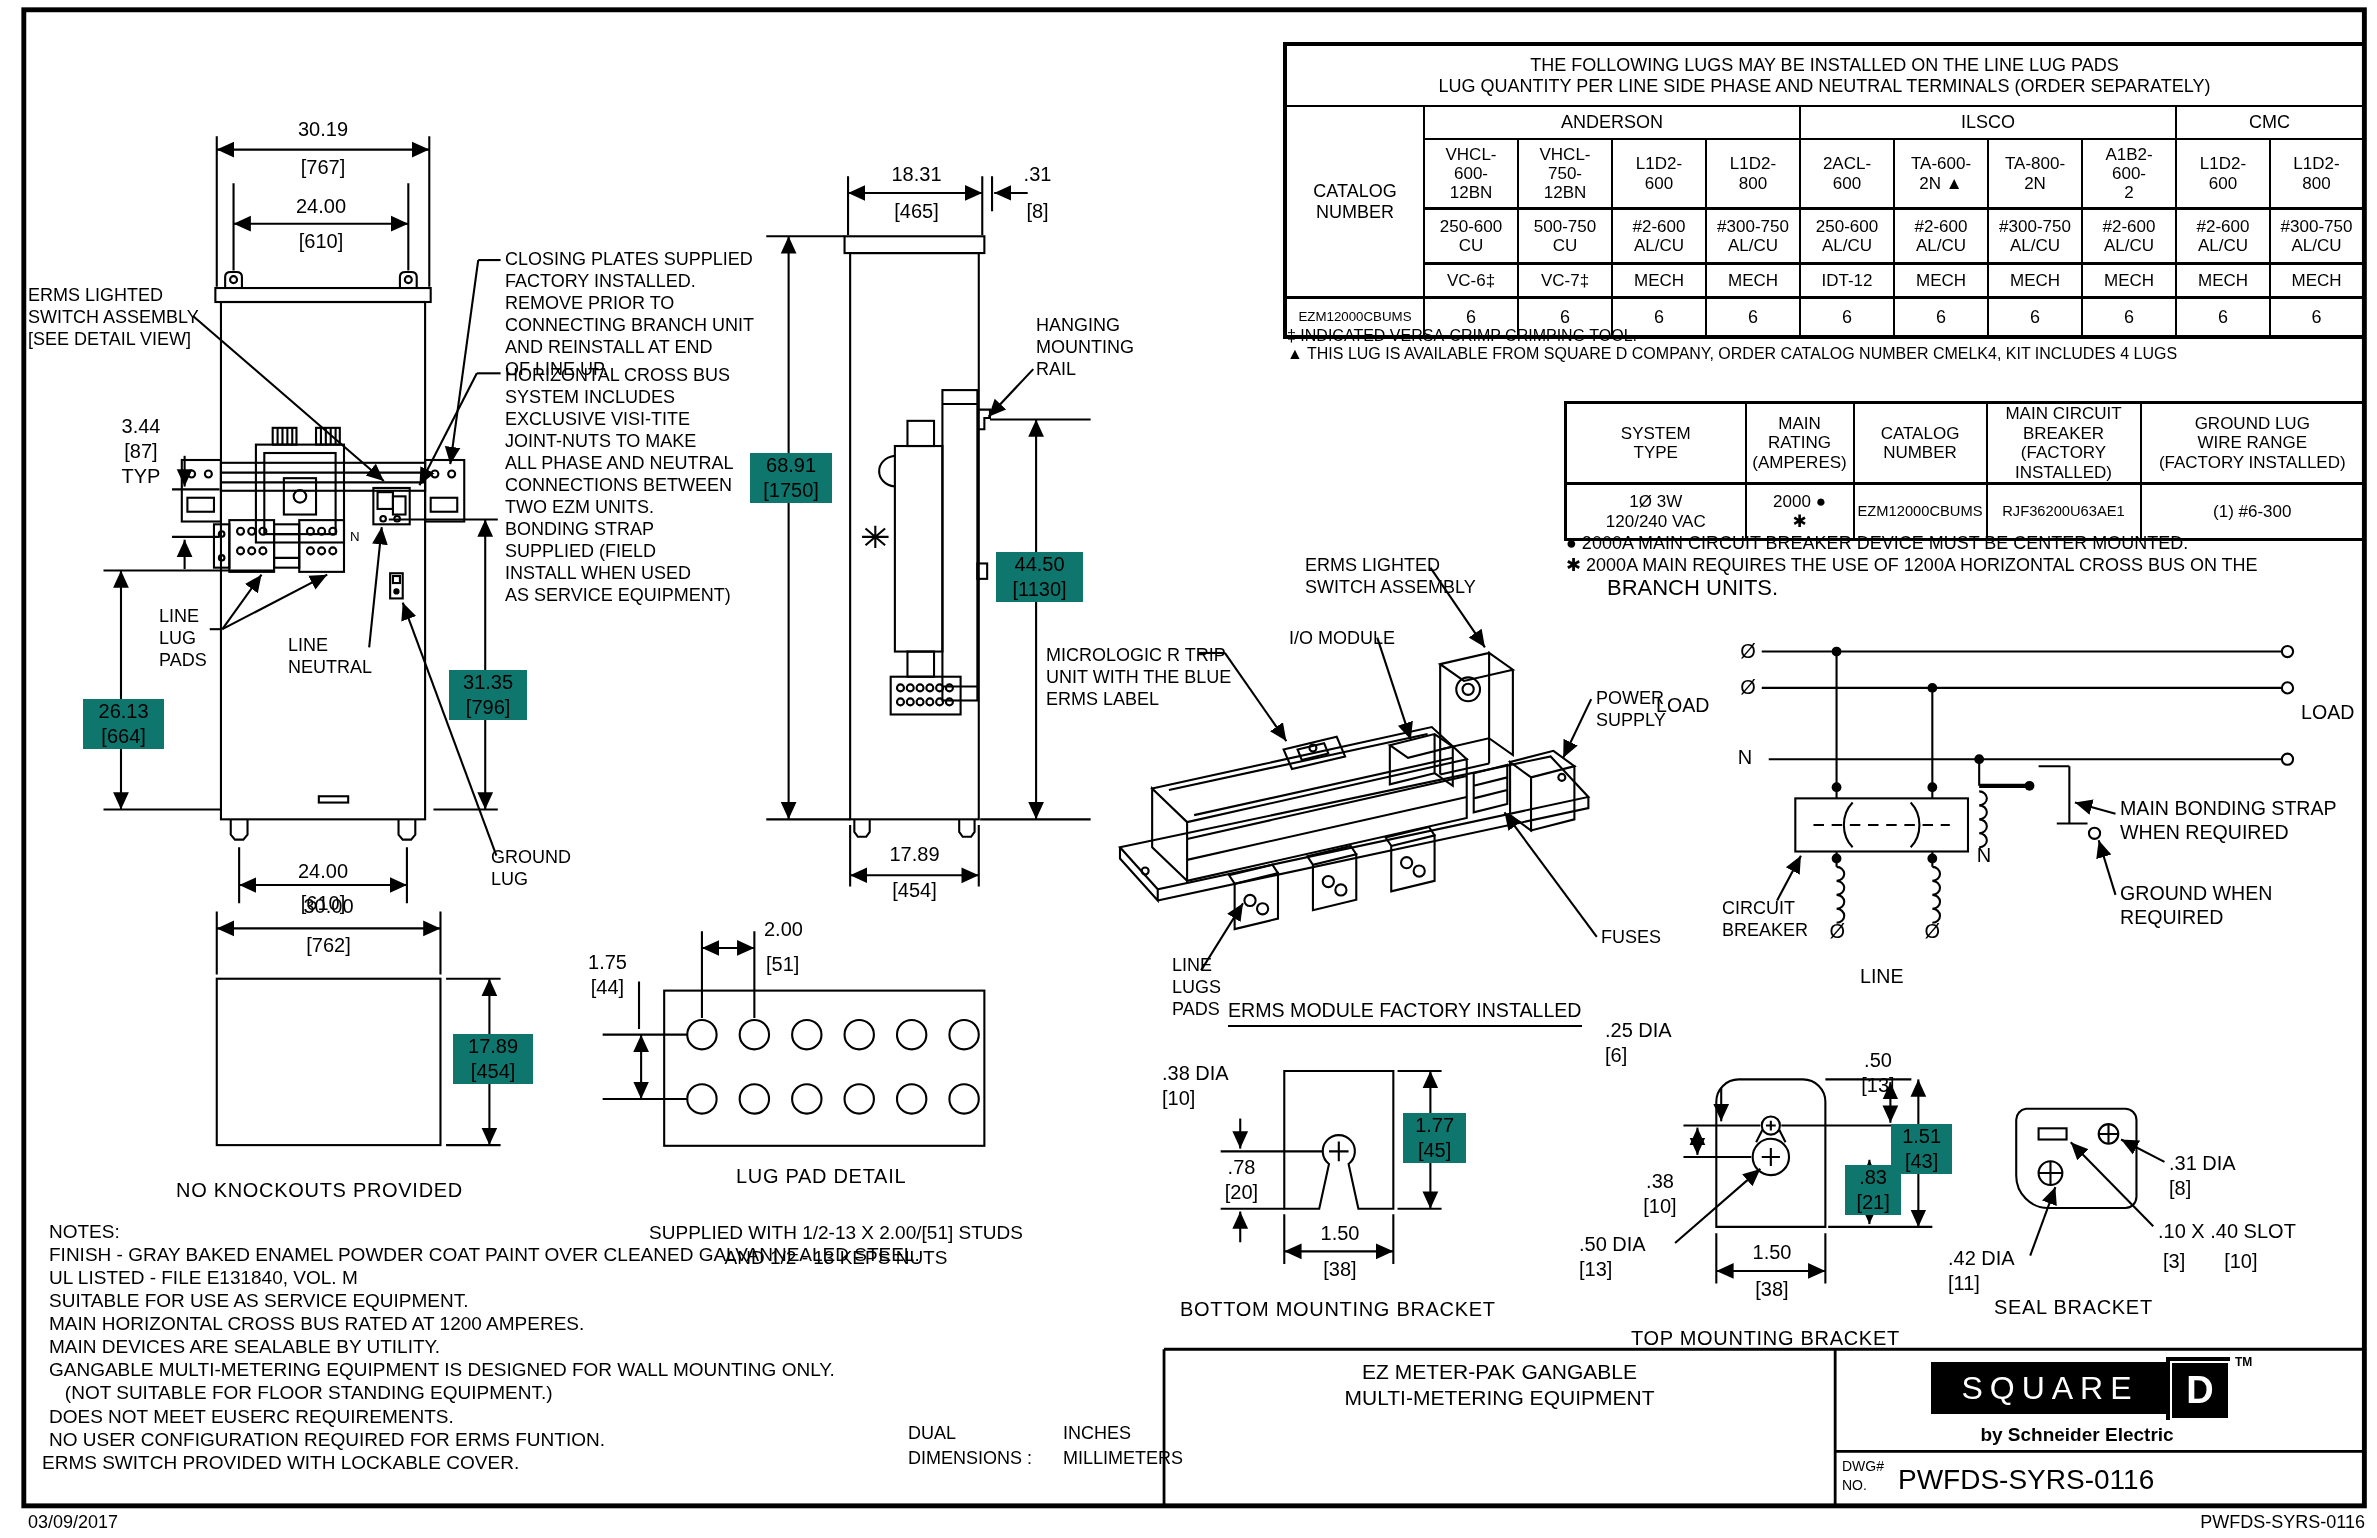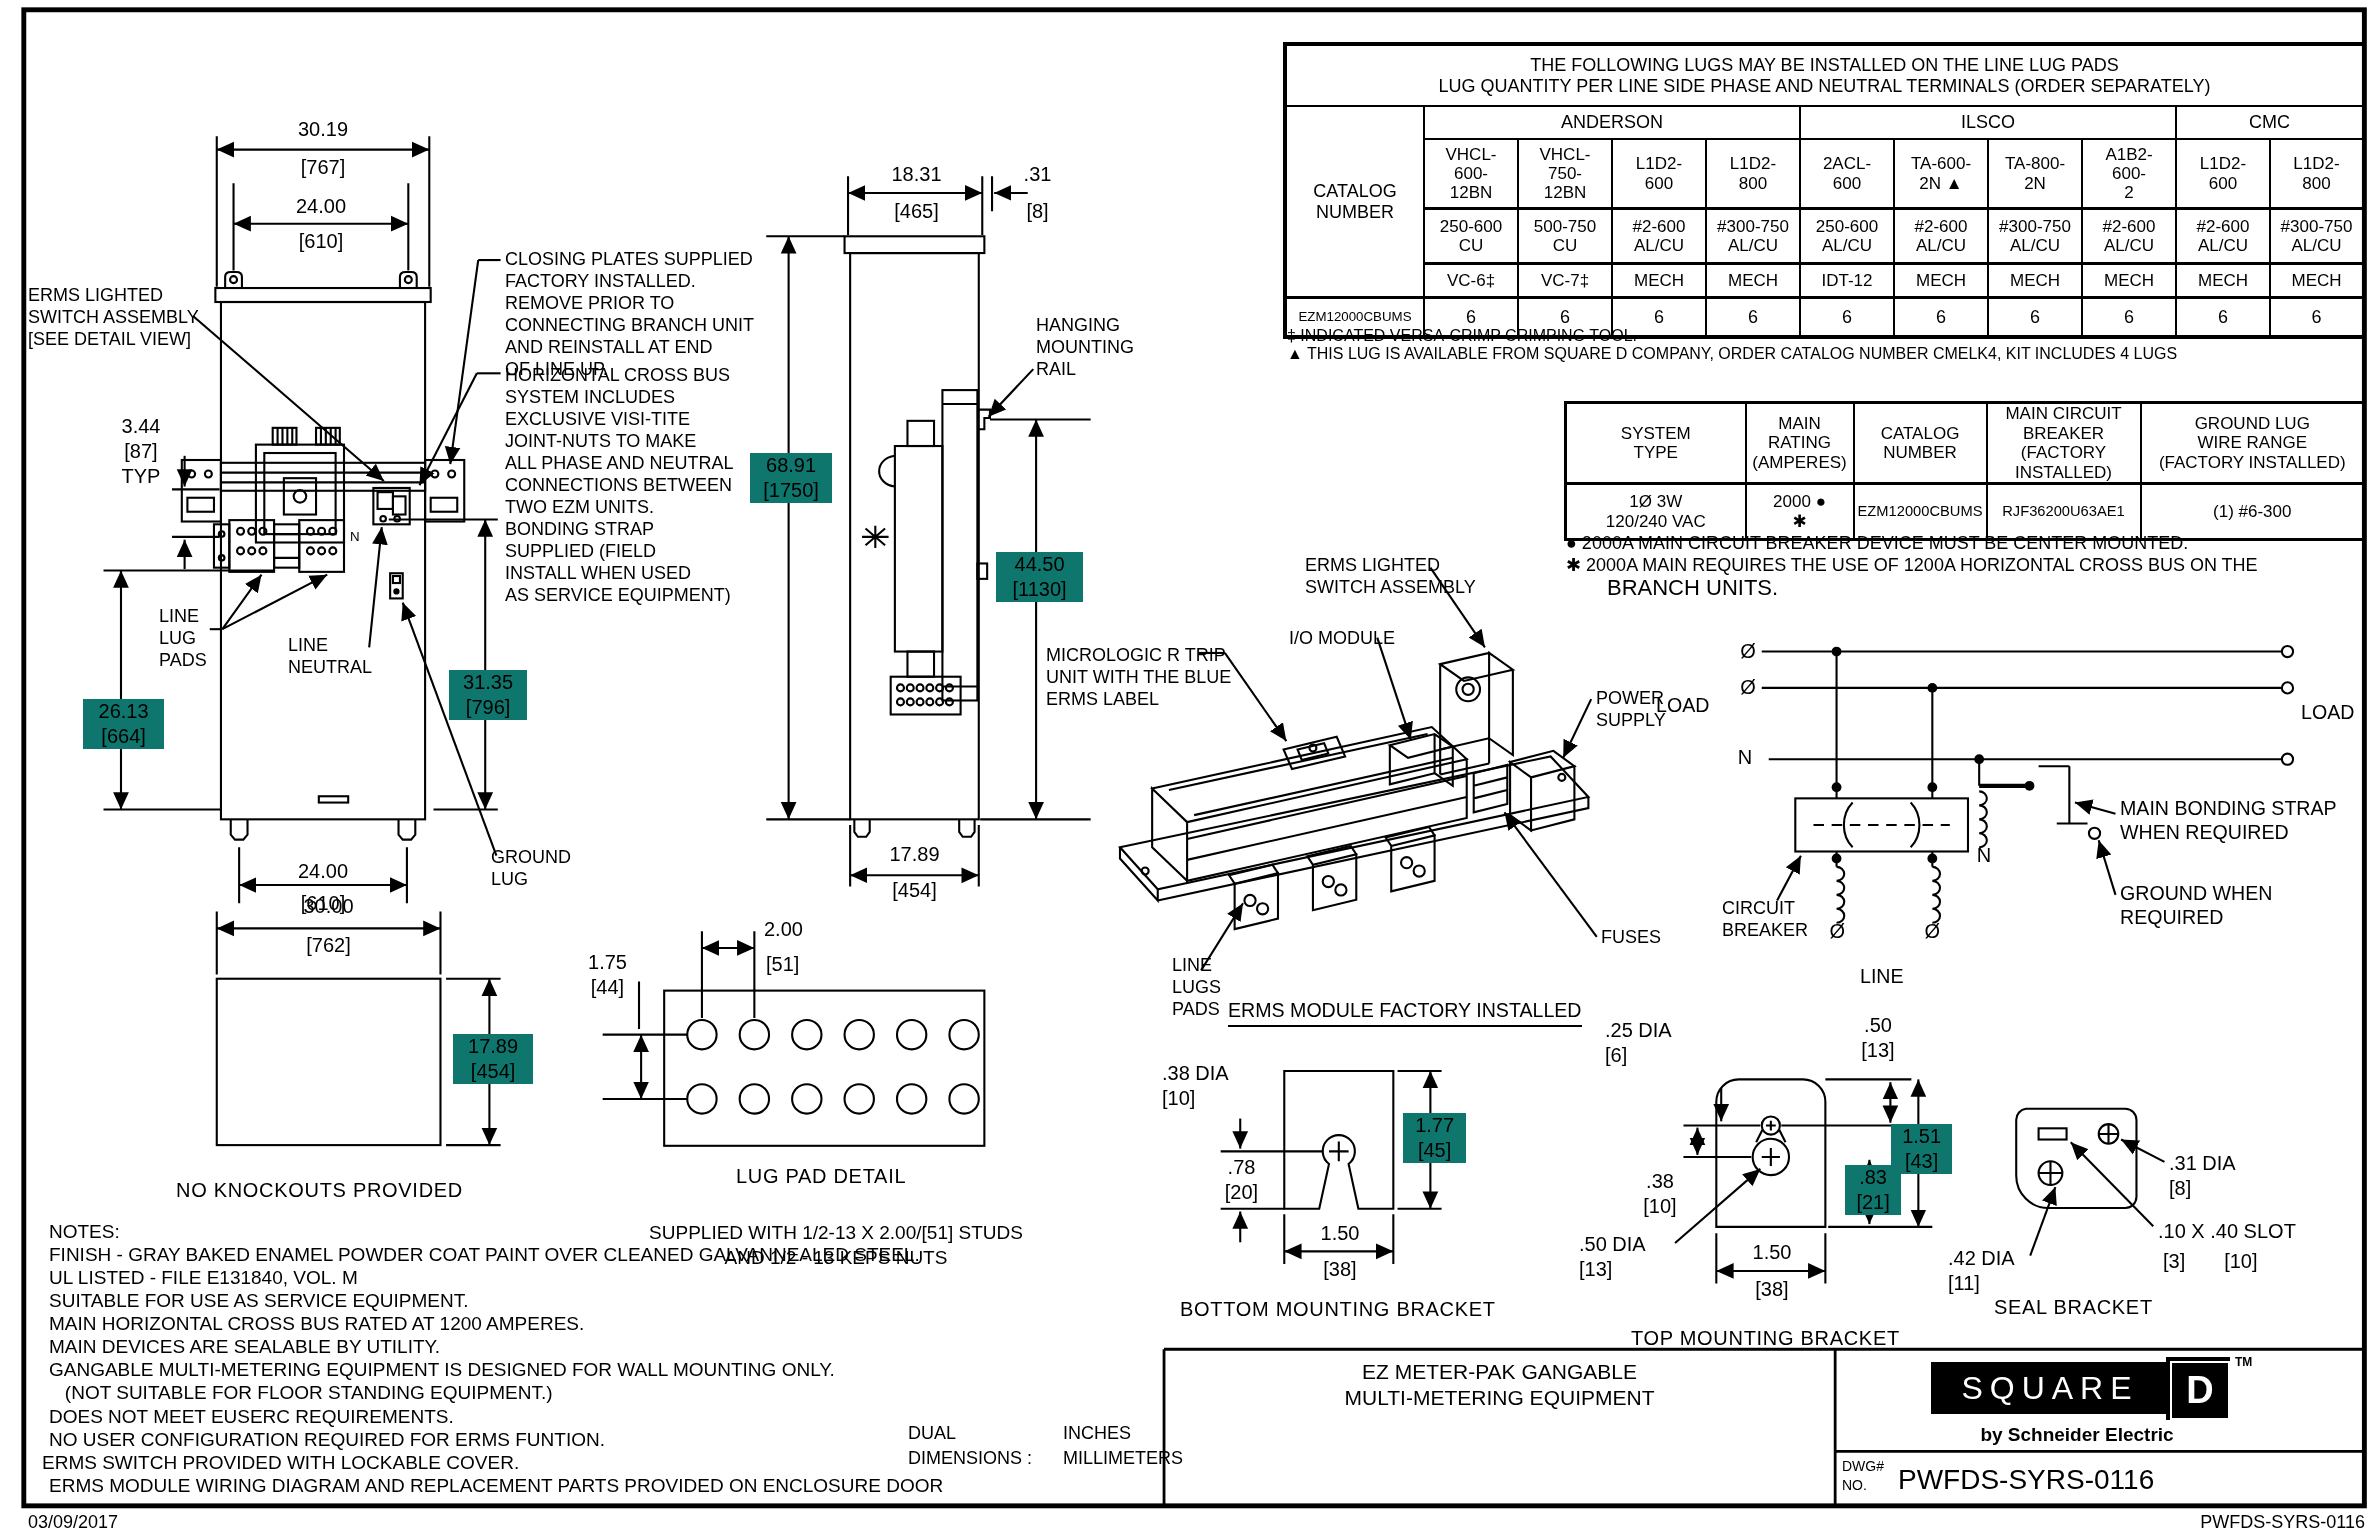--- a/index.html
+++ b/index.html
@@ -549,21 +549,21 @@
 <div class="abs dim" style="left:1215px;top:1155px;width:53px">.78
 [20]</div>
 <div class="abs dim wbg" style="left:1403px;top:1113px;width:59px">1.77
 [45]</div>
 <div class="abs dim" style="left:1302px;top:1221px;width:76px">1.50</div>
 <div class="abs dim" style="left:1302px;top:1257px;width:76px">[38]</div>
 <div class="abs cap" style="left:1180px;top:1298px">BOTTOM MOUNTING BRACKET</div>
 
 <div class="abs dim" style="left:1605px;top:1018px;width:91px;text-align:left">.25 DIA
 [6]</div>
-<div class="abs dim" style="left:1853px;top:1013px;width:50px">.50
+<div class="abs dim" style="left:1853px;top:1048px;width:50px">.50
 [13]</div>
 <div class="abs dim" style="left:1635px;top:1169px;width:50px">.38
 [10]</div>
 <div class="abs dim wbg" style="left:1845px;top:1165px;width:52px">.83
 [21]</div>
 <div class="abs dim wbg" style="left:1891px;top:1124px;width:57px">1.51
 [43]</div>
 <div class="abs dim" style="left:1734px;top:1240px;width:76px">1.50</div>
 <div class="abs dim" style="left:1734px;top:1277px;width:76px">[38]</div>
 <div class="abs dim" style="left:1579px;top:1232px;width:95px;text-align:left">.50 DIA
@@ -582,21 +582,20 @@
 <div class="abs note" style="left:49px;top:1244px">FINISH - GRAY BAKED ENAMEL POWDER COAT PAINT OVER CLEANED GALVANNEALED STEEL.</div>
 <div class="abs note" style="left:49px;top:1267px">UL LISTED - FILE E131840, VOL. M</div>
 <div class="abs note" style="left:49px;top:1290px">SUITABLE FOR USE AS SERVICE EQUIPMENT.</div>
 <div class="abs note" style="left:49px;top:1313px">MAIN HORIZONTAL CROSS BUS RATED AT 1200 AMPERES.</div>
 <div class="abs note" style="left:49px;top:1336px">MAIN DEVICES ARE SEALABLE BY UTILITY.</div>
 <div class="abs note" style="left:49px;top:1359px">GANGABLE MULTI-METERING EQUIPMENT IS DESIGNED FOR WALL MOUNTING ONLY.</div>
 <div class="abs note" style="left:49px;top:1382px">   (NOT SUITABLE FOR FLOOR STANDING EQUIPMENT.)</div>
 <div class="abs note" style="left:49px;top:1406px">DOES NOT MEET EUSERC REQUIREMENTS.</div>
 <div class="abs note" style="left:49px;top:1429px">NO USER CONFIGURATION REQUIRED FOR ERMS FUNTION.</div>
 <div class="abs note" style="left:42px;top:1452px">ERMS SWITCH PROVIDED WITH LOCKABLE COVER.</div>
-<div class="abs note" style="left:49px;top:1475px">ERMS MODULE WIRING DIAGRAM AND REPLACEMENT PARTS PROVIDED ON ENCLOSURE DOOR</div>
 
 <div class="abs lbl" style="left:908px;top:1421px;font-size:18px;line-height:1.4">DUAL
 DIMENSIONS :</div>
 <div class="abs lbl" style="left:1063px;top:1421px;font-size:18px;line-height:1.4">INCHES
 MILLIMETERS</div>
 
 <div class="abs lbl" style="left:1171px;top:1359px;width:657px;text-align:center;font-size:21px;line-height:1.25">EZ METER-PAK GANGABLE
 MULTI-METERING EQUIPMENT</div>
 
 <div class="abs logo-bar" style="left:1931px;top:1362px;width:238px;height:52px;line-height:52px;font-size:32px;font-weight:normal;letter-spacing:7px">SQUARE</div>

